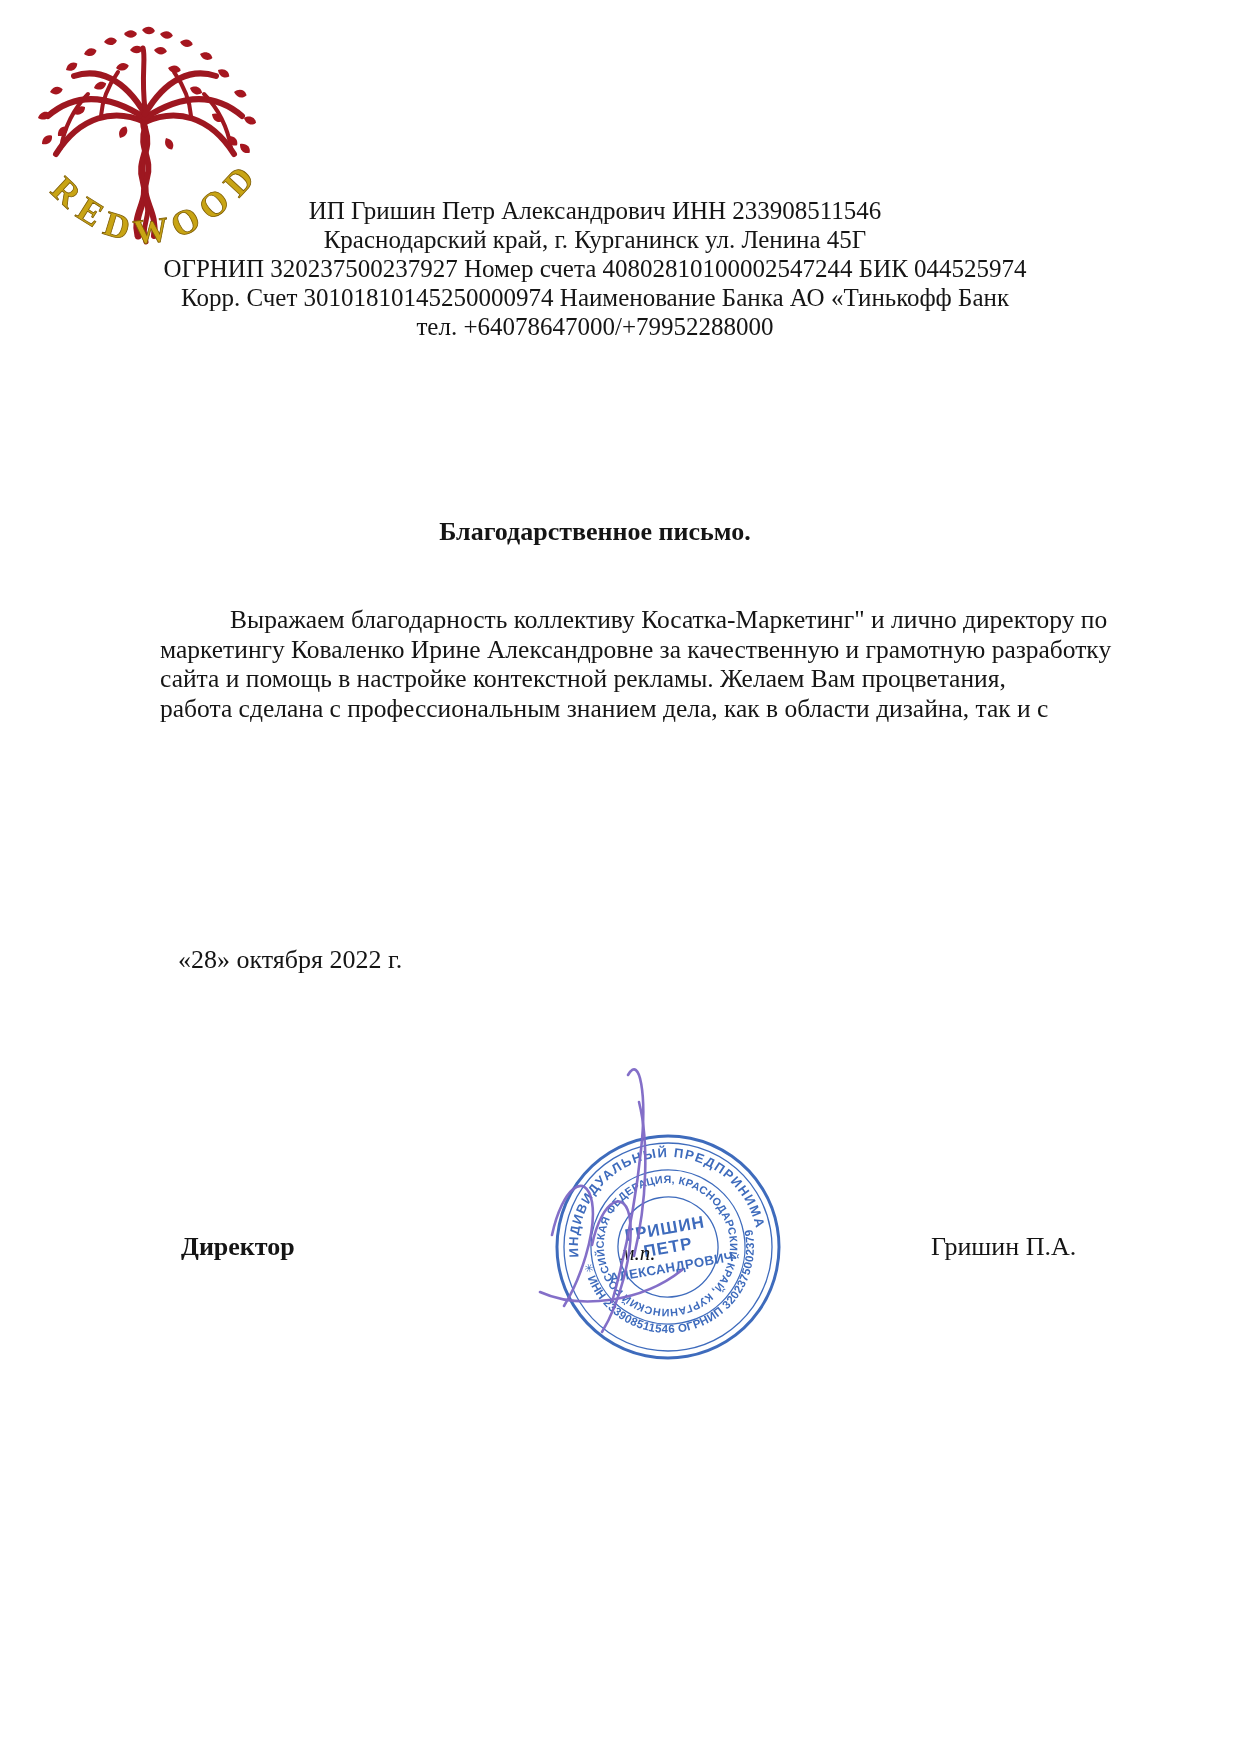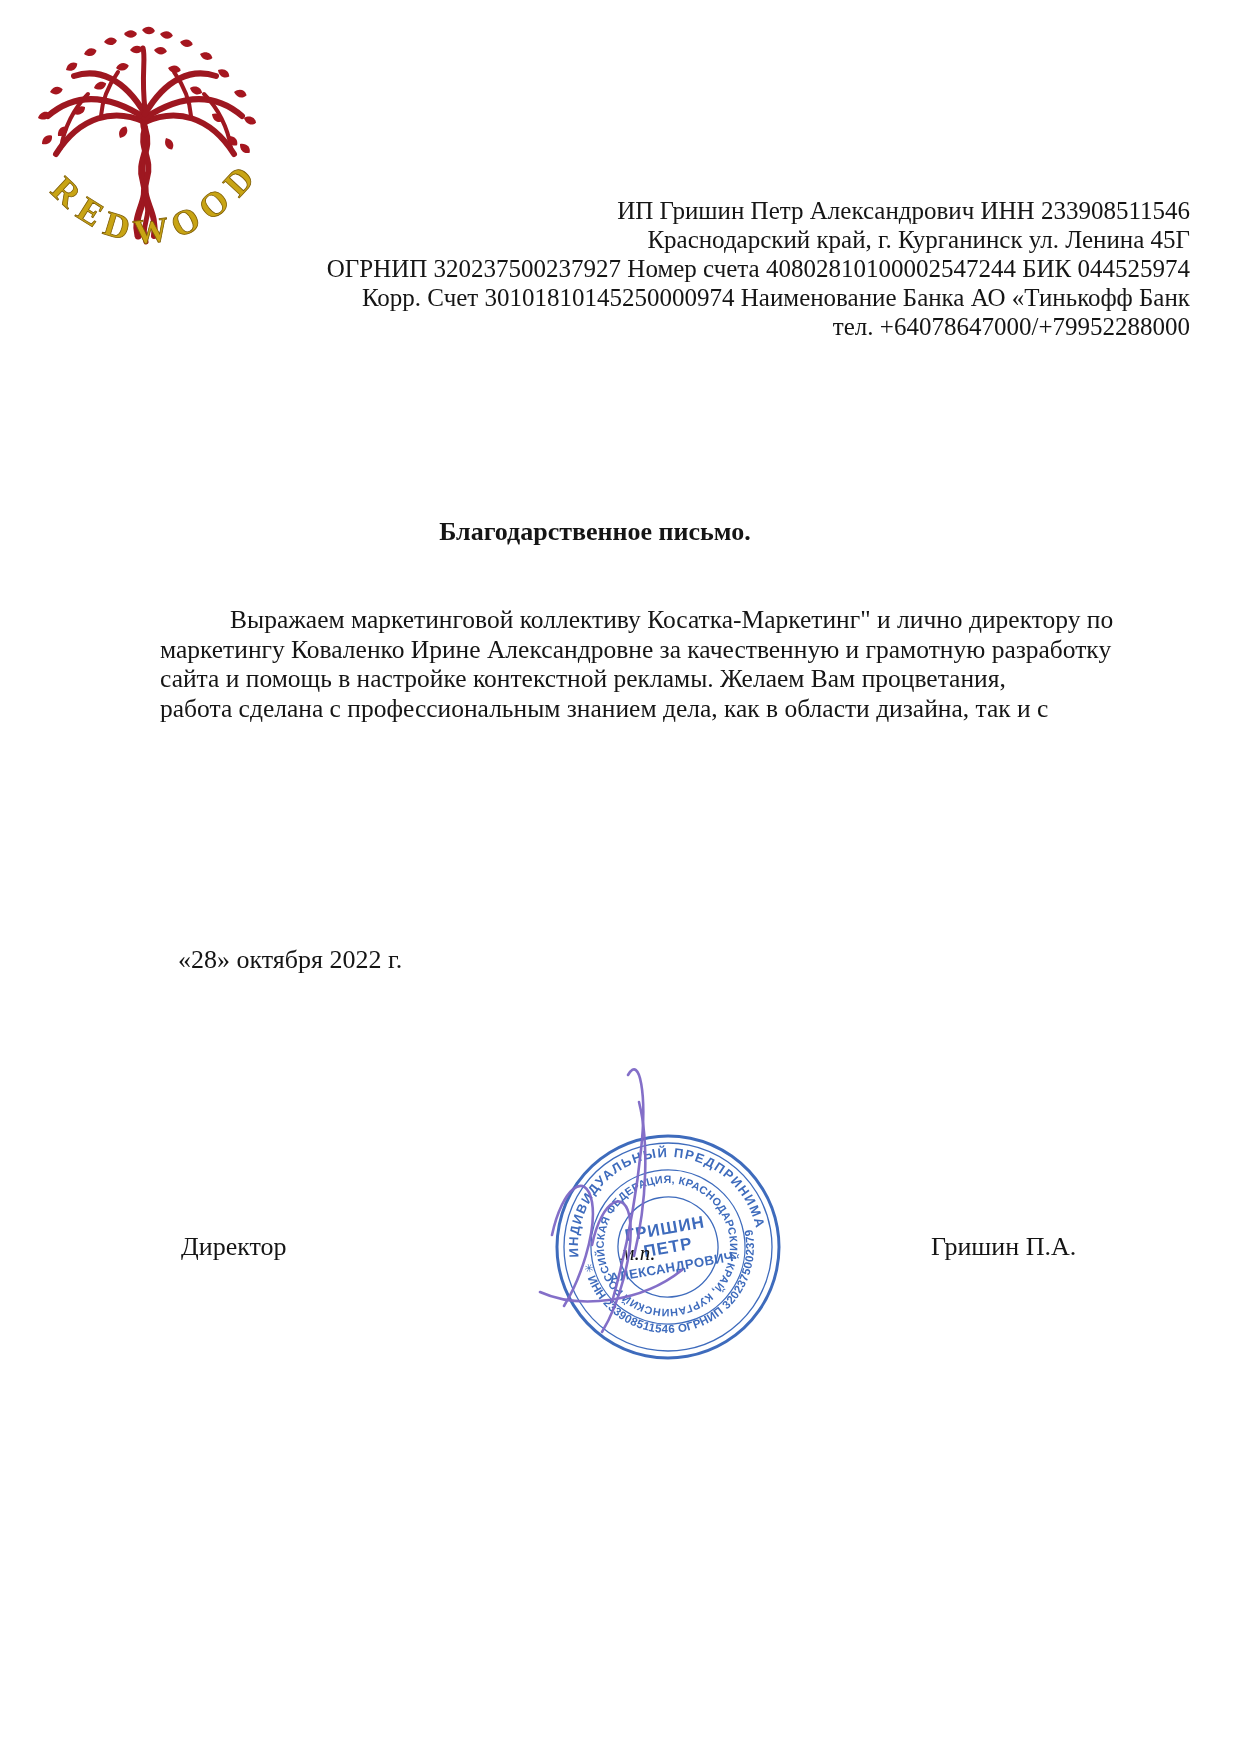--- a/index.html
+++ b/index.html
@@ -9,39 +9,39 @@
     background:#ffffff;
     font-family:"Liberation Serif", serif;
     color:#151515;
     overflow:hidden;
   }
   
   .logo{position:absolute;left:28px;top:12px;width:240px;height:256px;}
   
   .letterhead{
     position:absolute;left:0;top:196px;width:1190px;
-    text-align:right;
+    text-align:center;
     font-size:25px;line-height:29px;
     white-space:nowrap;
   }
   
   .doc-title{
     position:absolute;left:0;top:517px;width:1190px;
     text-align:center;font-size:26px;font-weight:bold;
   }
   
   .body-text{
     position:absolute;left:160px;top:605px;width:960px;
     font-size:25.5px;line-height:29.6px;
     white-space:nowrap;
   }
   .body-text .line.first{padding-left:70px;}
   
   .date-line{position:absolute;left:178px;top:945px;font-size:26px;}
-  .role-label{position:absolute;left:181px;top:1232px;font-size:26px;}
+  .role-label{position:absolute;left:181px;top:1232px;font-size:26px;font-weight:bold;}
   .name-label{position:absolute;left:931px;top:1232px;font-size:26px;}
   .mp-label{
     position:absolute;left:621px;top:1241px;
     font-size:21px;font-style:italic;color:#111;z-index:3;
   }
   
   .stamp{position:absolute;left:543px;top:1122px;width:250px;height:250px;z-index:2;opacity:.92;}
   .stamp text{font-family:"Liberation Sans","DejaVu Sans",sans-serif;font-weight:700;}
   .signature{position:absolute;left:500px;top:1040px;width:300px;height:320px;z-index:4;}
 </style>
@@ -115,21 +115,21 @@
     <div class="line">ИП Гришин Петр Александрович ИНН 233908511546</div>
     <div class="line">Краснодарский край, г. Курганинск ул. Ленина 45Г</div>
     <div class="line">ОГРНИП 320237500237927 Номер счета 40802810100002547244 БИК 044525974</div>
     <div class="line">Корр. Счет 30101810145250000974 Наименование Банка АО «Тинькофф Банк</div>
     <div class="line">тел. +64078647000/+79952288000</div>
   </div>
 
   <div class="doc-title">Благодарственное письмо.</div>
 
   <div class="body-text">
-    <div class="line first">Выражаем маркетинговой коллективу Косатка-Маркетинг" и лично директору по</div>
+    <div class="line first">Выражаем благодарность коллективу Косатка-Маркетинг" и лично директору по</div>
     <div class="line">маркетингу Коваленко Ирине Александровне за качественную и грамотную разработку</div>
     <div class="line">сайта и помощь в настройке контекстной рекламы. Желаем Вам процветания,</div>
     <div class="line">работа сделана с профессиональным знанием дела, как в области дизайна, так и с</div>
   </div>
 
   <div class="date-line">«28» октября 2022 г.</div>
 
   <div class="role-label">Директор</div>
   <div class="name-label">Гришин П.А.</div>
   <div class="mp-label">м.п.</div>

